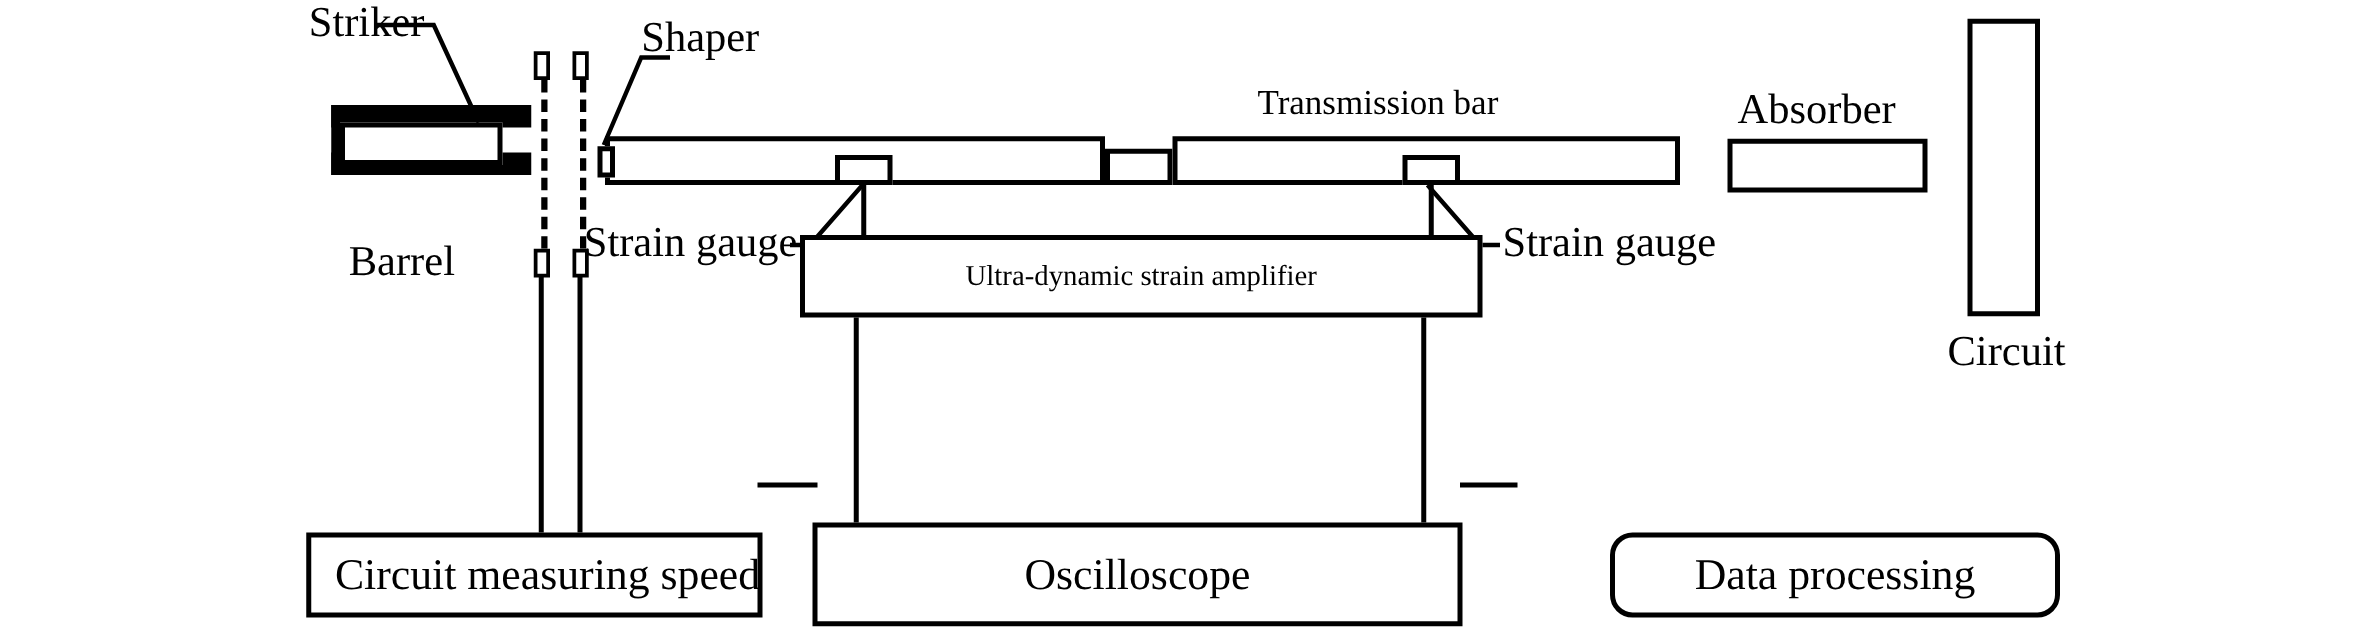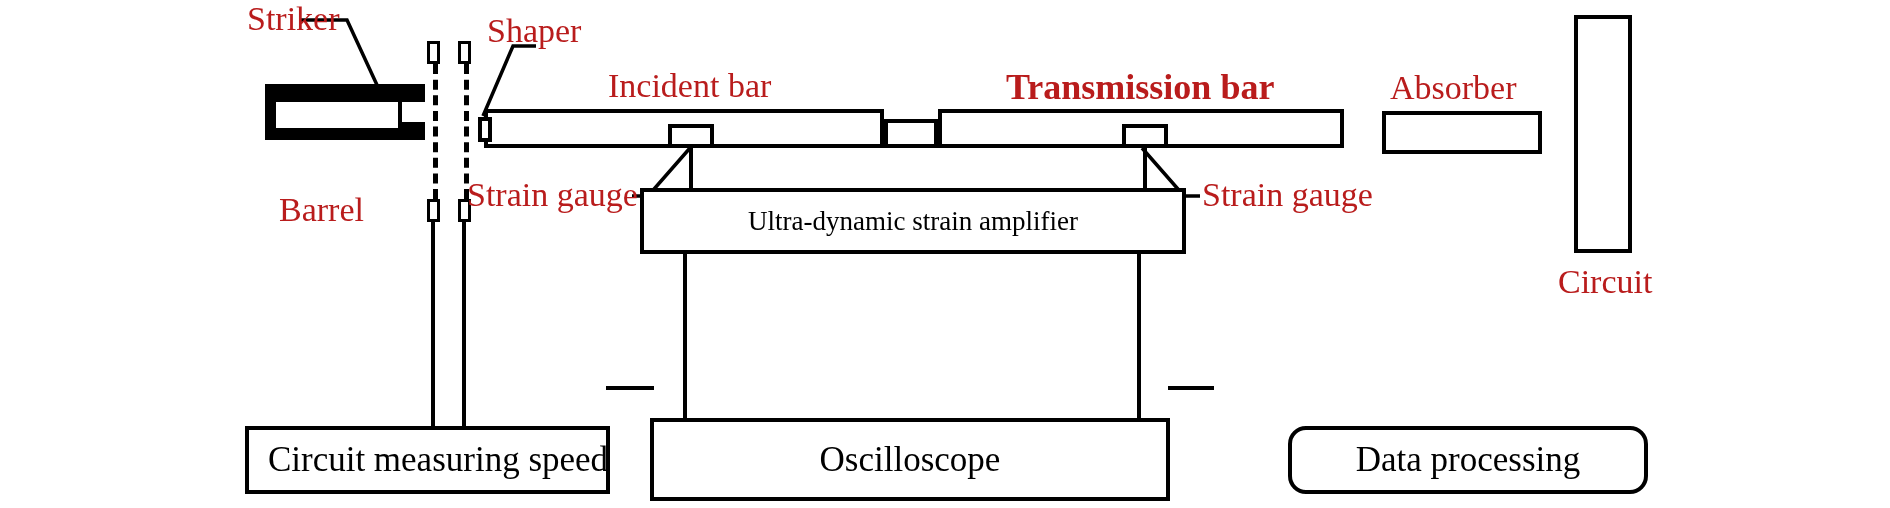--- a/index.html
+++ b/index.html
@@ -28,21 +28,21 @@
     border: 4px solid #000000;
   }
   .solid {
     position: absolute;
     background: #000000;
   }
   .label {
     position: absolute;
     white-space: nowrap;
     line-height: 1;
-    color: #b91c1c;
+    color: #000000;
   }
   .boxlabel {
     position: absolute;
     box-sizing: border-box;
     display: flex;
     align-items: center;
     justify-content: center;
     text-align: center;
     white-space: nowrap;
     background: #ffffff;
@@ -126,37 +126,36 @@
 
     <path d="M 483 116 L 513 46 L 536 46" fill="none" stroke="#000000" stroke-width="3.5"></path>
 
     <path d="M 690 148 L 648 196 L 632 196" fill="none" stroke="#000000" stroke-width="3.5"></path>
 
     <path d="M 1142 148 L 1184 196 L 1200 196" fill="none" stroke="#000000" stroke-width="3.5"></path>
   </svg>
 
   <div class="label" style="left:247px; top:2px; font-size:34px;">Striker</div>
 
-  <div class="label" style="left:487px; top:14px; font-size:34px;">Shaper</div>
+  <div class="label" style="left:513px; top:14px; font-size:34px;">Shaper</div>
 
   <div class="label" style="left:279px; top:172px; font-size:34px;margin-top:21px;">Barrel</div>
 
-  <div class="label" style="left:608px; top:69px; font-size:34px;">Incident bar</div>
 
-  <div class="label" style="left:1006px; top:69px; font-size:36px;font-weight:bold;">Transmission bar</div>
+  <div class="label" style="left:1006px; top:69px; font-size:28px;">Transmission bar</div>
 
   <div class="label" style="left:1390px; top:71px; font-size:34px;">Absorber</div>
 
   <div class="label" style="left:1558px; top:265px; font-size:34px;">Circuit</div>
 
   <div class="label" style="left:467px; top:178px; font-size:34px;">Strain gauge</div>
 
   <div class="label" style="left:1202px; top:178px; font-size:34px;">Strain gauge</div>
 
-  <div class="boxlabel" style="left:640px; top:188px; width:546px; height:66px; font-size:27px;">Ultra-dynamic strain amplifier</div>
+  <div class="boxlabel" style="left:640px; top:188px; width:546px; height:66px; font-size:23px;">Ultra-dynamic strain amplifier</div>
 
   <div class="boxlabel" style="left:245px; top:426px; width:365px; height:68px; font-size:35px;padding-left:21px;">Circuit measuring speed</div>
 
   <div class="boxlabel" style="left:650px; top:418px; width:520px; height:83px; font-size:35px;">Oscilloscope</div>
 
   <div class="boxlabel" style="left:1288px; top:426px; width:360px; height:68px; font-size:35px;border-radius:18px;">Data processing</div>
 
 </div>
 
 </body></html>

